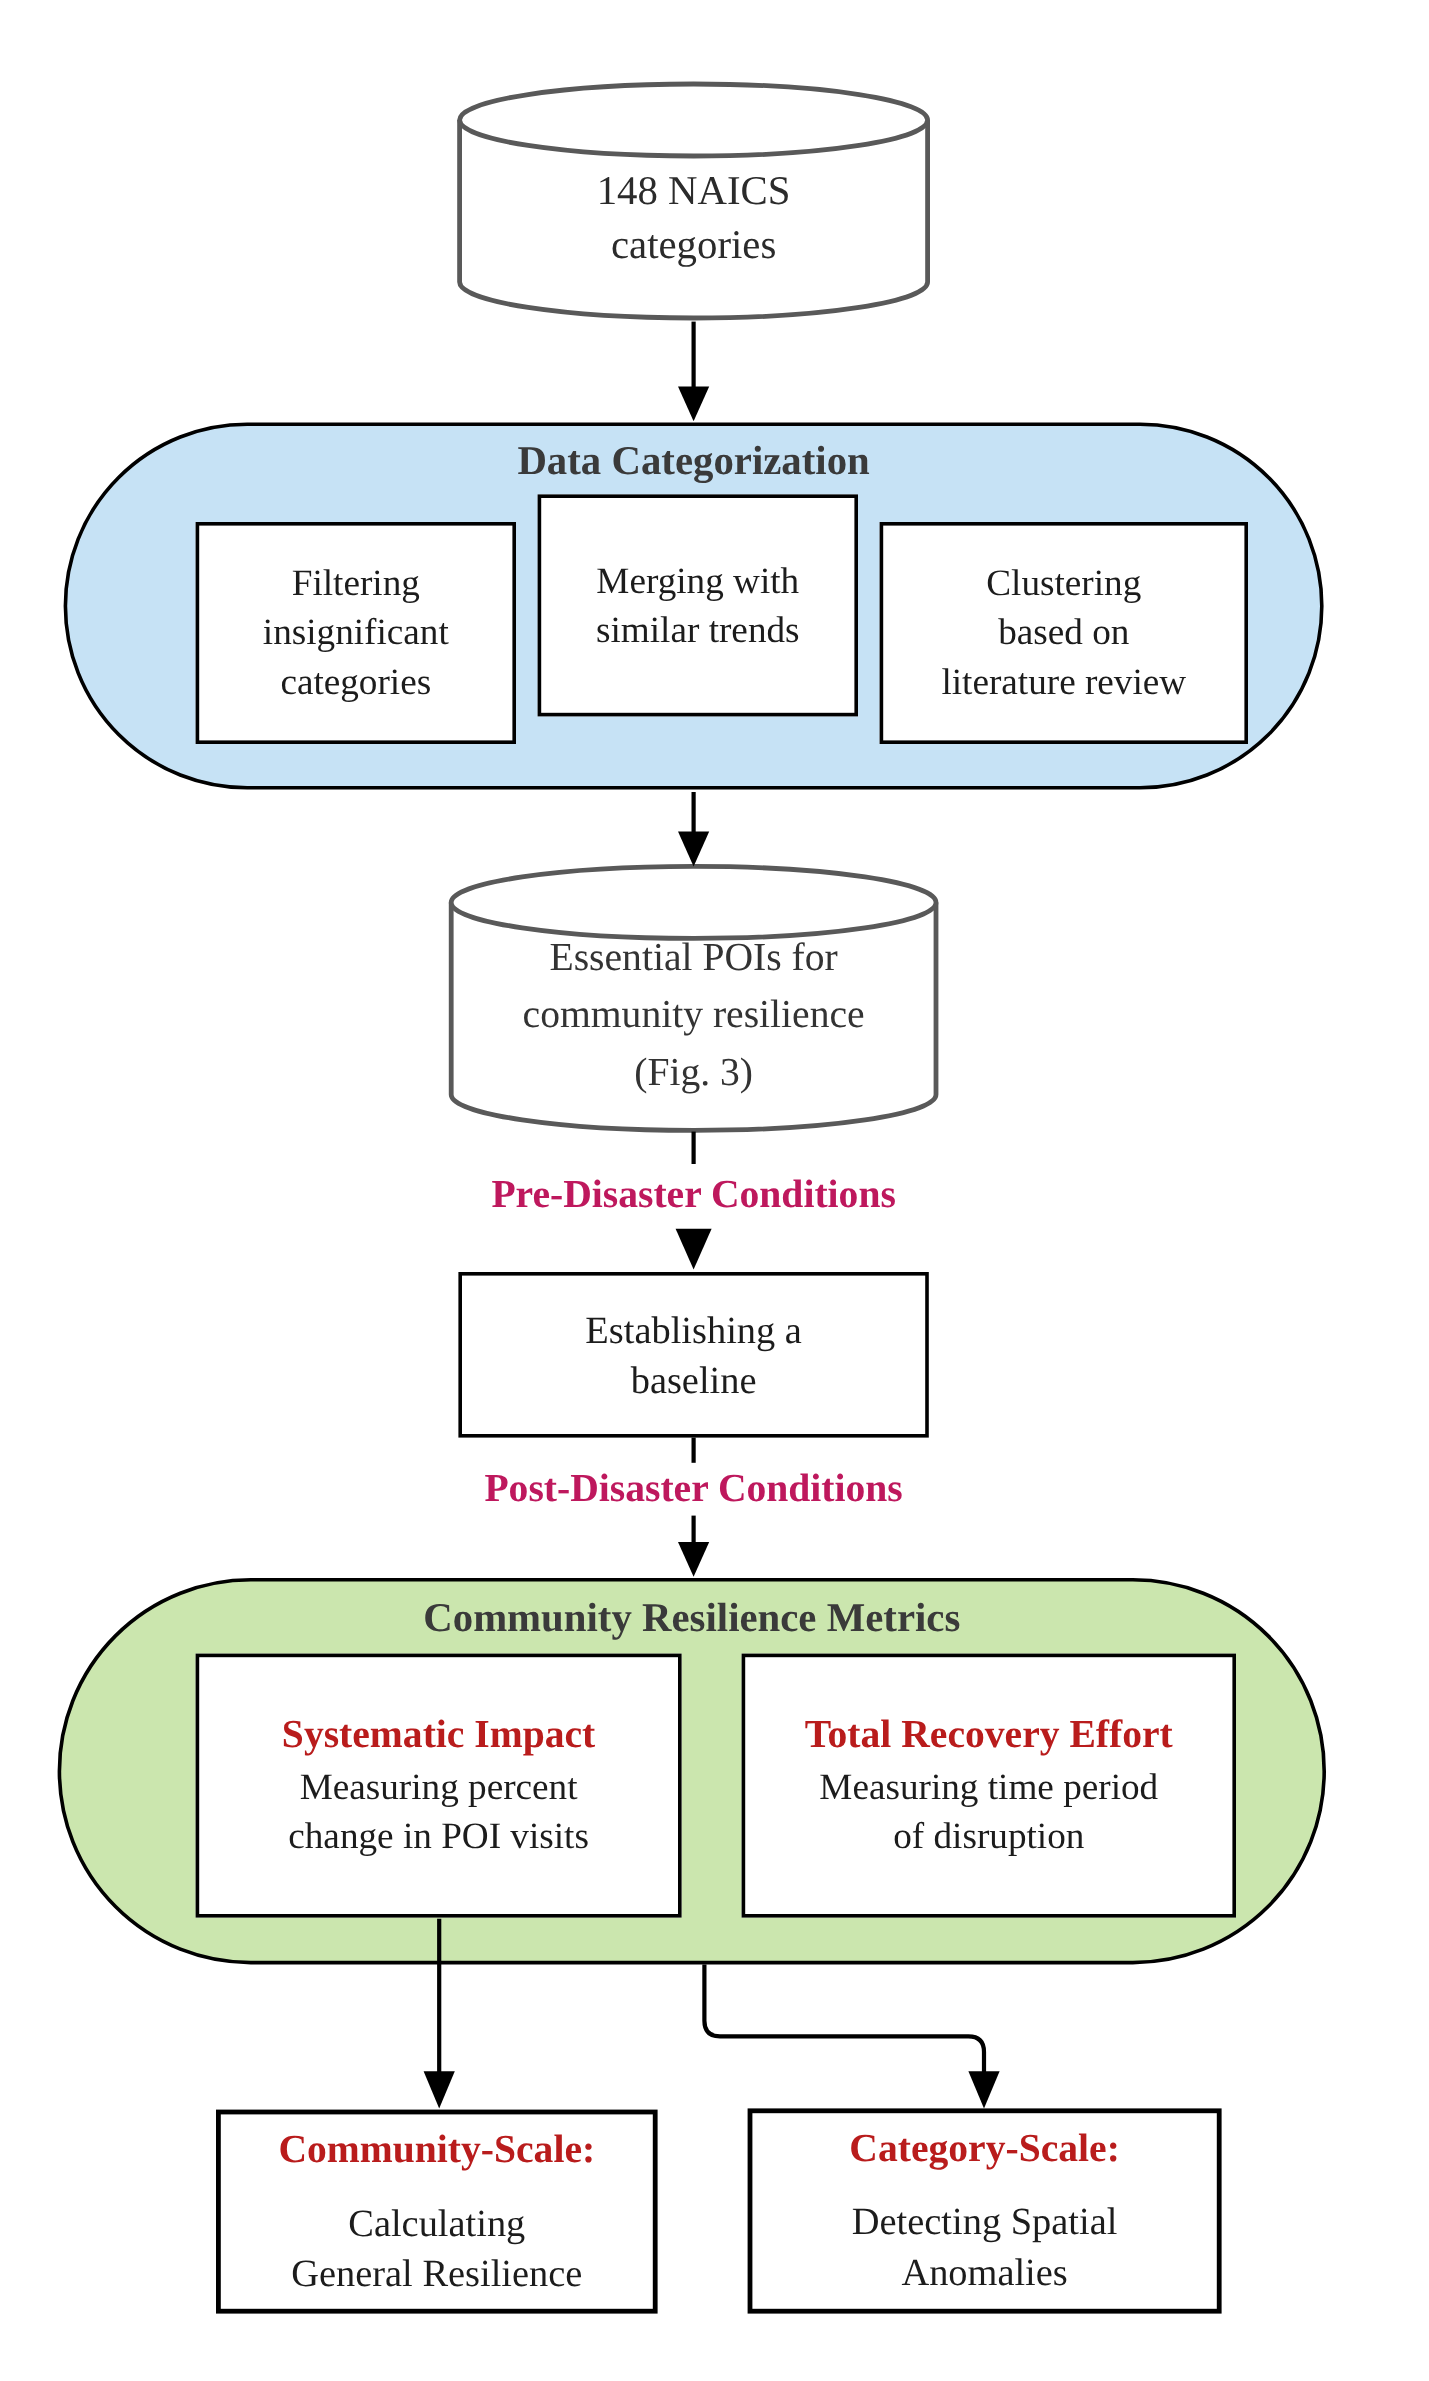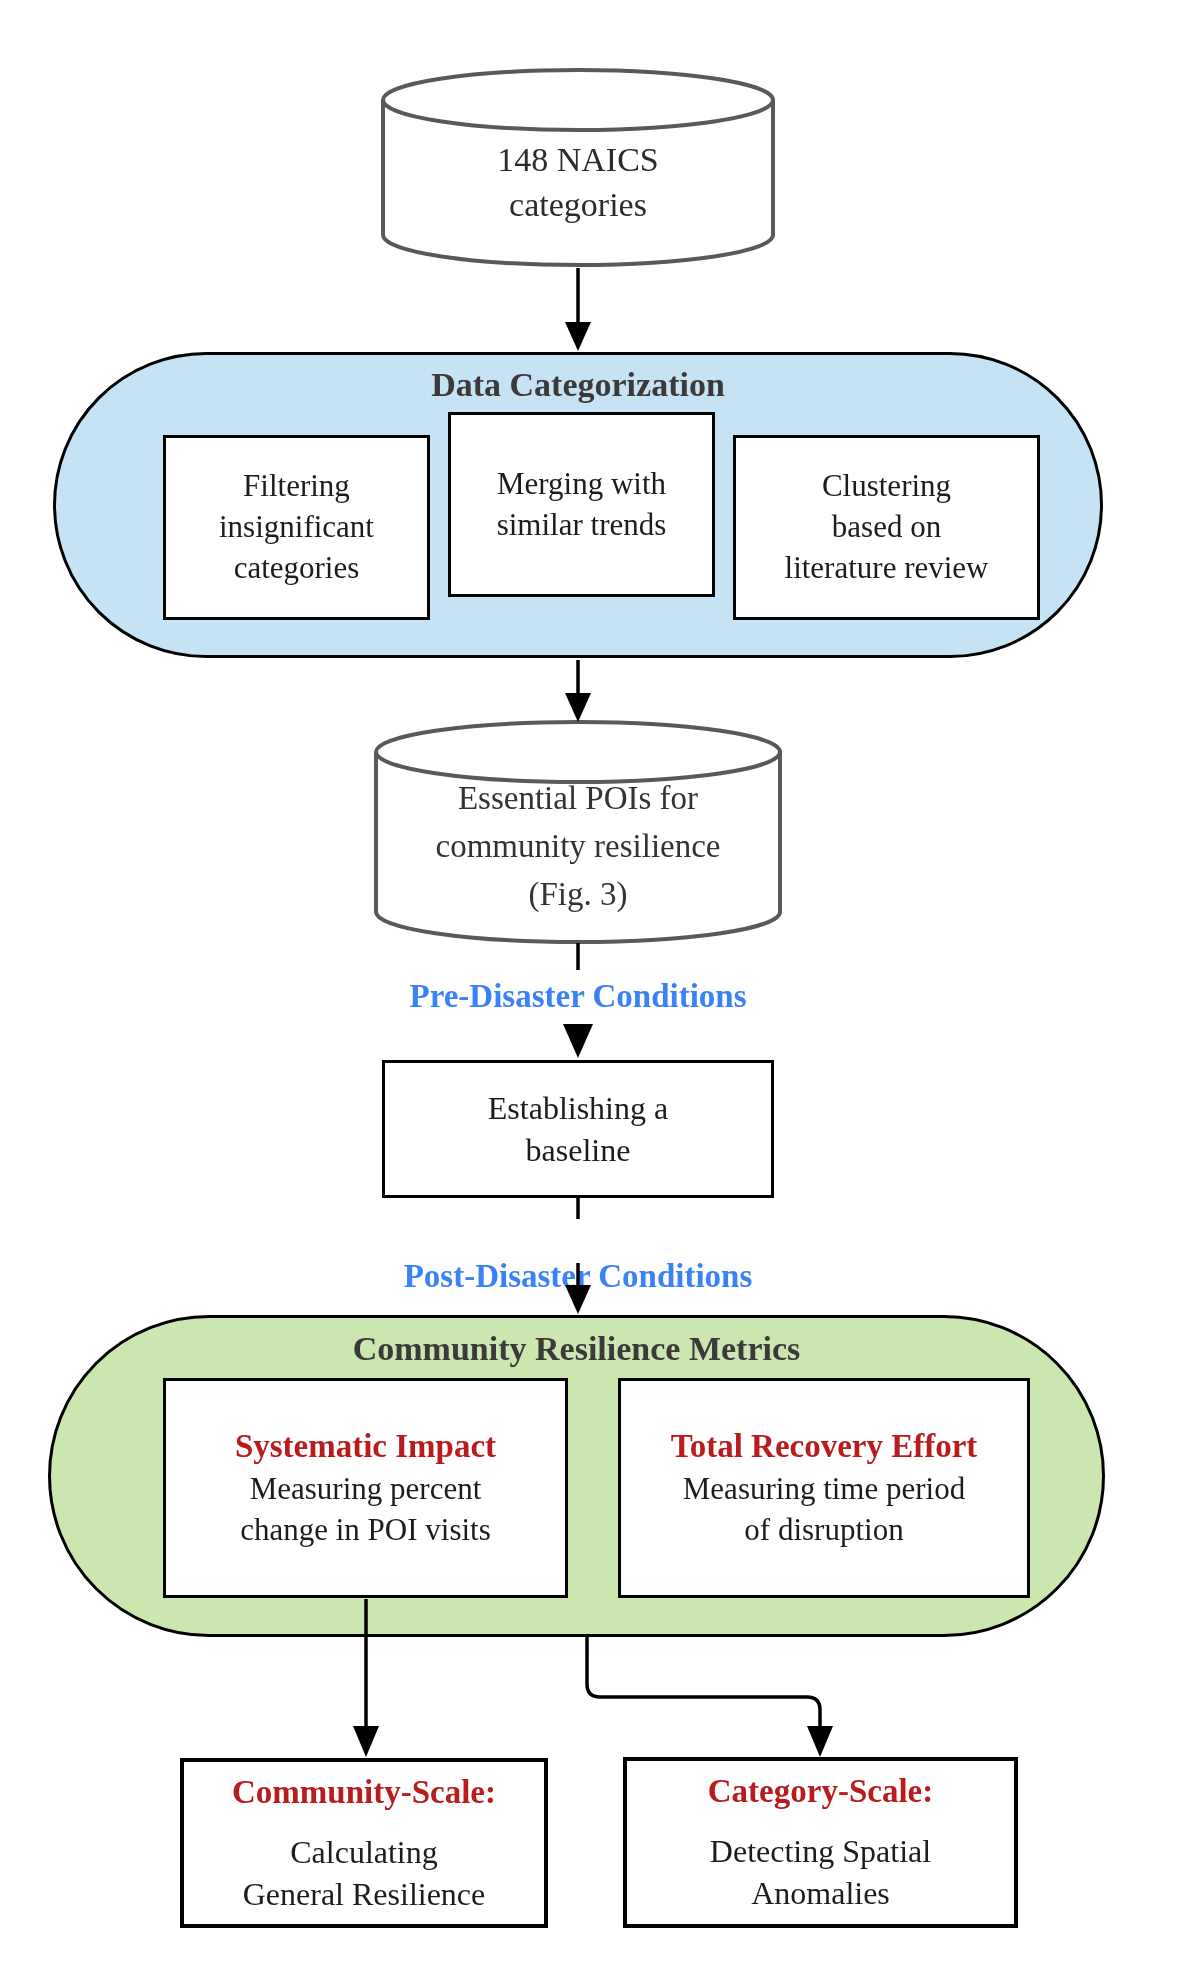--- a/index.html
+++ b/index.html
@@ -40,21 +40,21 @@
     color:var(--body-text,#1c1c1c);
     white-space:pre-line;
   }
   .wbox .bx-title{font-weight:bold;font-size:33px;color:#b91c1c;white-space:pre-line;}
   .wbox .bx-body{white-space:pre-line;}
 
   .outbox{border-width:4px;font-size:32px;gap:16px;}
 
   .flow-label{
     display:flex;align-items:center;justify-content:center;
-    font-weight:bold;font-size:33px;color:#3b82f6;text-align:center;
+    font-weight:bold;font-size:33px;color:#be185d;text-align:center;
   }
 
   .cyl-text{
     display:flex;align-items:center;justify-content:center;
     text-align:center;color:#333;font-size:33px;line-height:1.45;
     white-space:pre-line;
   }
   .cyl-text.first{line-height:1.3;font-size:34px;color:#2b2b2b;}
 
   
@@ -79,21 +79,21 @@
 similar trends</div>
     <div class="abs wbox" style="left:733px;top:435px;width:307px;height:185px;">Clustering
 based on
 literature review</div>
 
     <div class="abs flow-label" style="left:178px;top:974px;width:800px;height:44px;">Pre-Disaster Conditions</div>
 
     <div class="abs wbox" style="left:382px;top:1060px;width:392px;height:138px;font-size:32px;">Establishing a
 baseline</div>
 
-    <div class="abs flow-label" style="left:178px;top:1219px;width:800px;height:44px;margin-top:35px;">Post-Disaster Conditions</div>
+    <div class="abs flow-label" style="left:178px;top:1219px;width:800px;height:44px;">Post-Disaster Conditions</div>
 
     <div class="abs pill green" style="left:48px;top:1315px;width:1057px;height:322px;border-radius:161px;"></div>
     <div class="abs pill-title" style="left:48px;top:1326px;width:1057px;height:46px;">Community Resilience Metrics</div>
 
     <div class="abs wbox" style="left:163px;top:1378px;width:405px;height:220px;">
       <span class="bx-title">Systematic Impact</span>
       <span class="bx-body">Measuring percent
 change in POI visits</span>
     </div>
     <div class="abs wbox" style="left:618px;top:1378px;width:412px;height:220px;text-align:center;">

